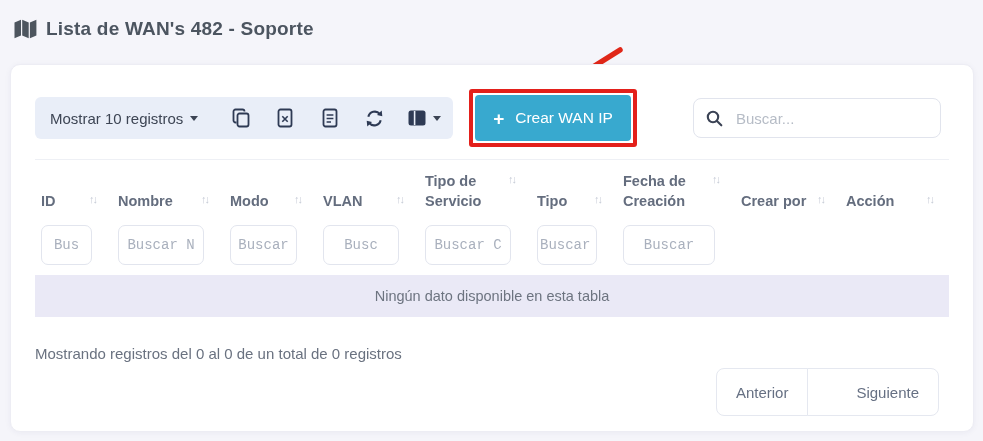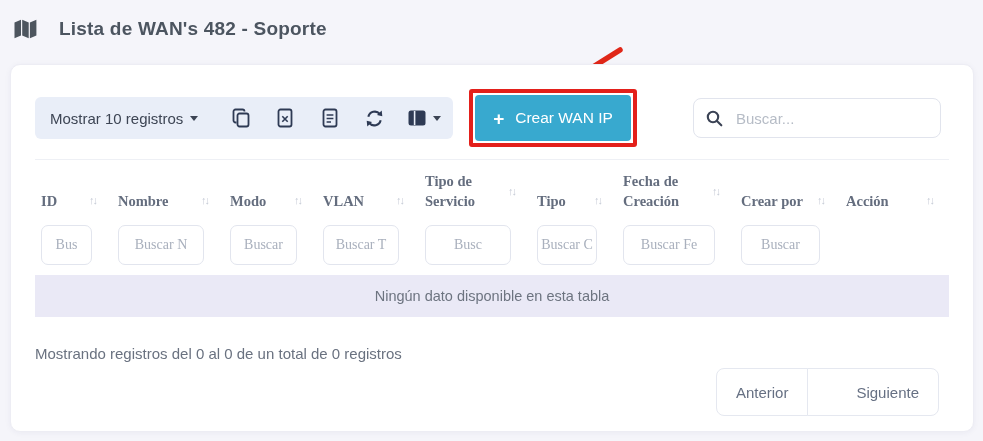--- a/index.html
+++ b/index.html
@@ -5,21 +5,21 @@
   html,body{margin:0;padding:0;}
   body{
     width:983px;height:441px;overflow:hidden;
     background:#f5f5fa;
     font-family:"Liberation Sans", sans-serif;
     -webkit-font-smoothing:antialiased;
   }
   .screen{position:relative;width:983px;height:441px;}
 
   
-  .page-header{position:absolute;left:14px;top:18px;display:flex;align-items:center;gap:22px;}
+  .page-header{position:absolute;left:14px;top:18px;display:flex;align-items:center;gap:9px;}
   .page-title{font-size:19px;font-weight:700;color:#4c5560;letter-spacing:.2px;}
 
   
   .callout{
     position:absolute;left:531px;top:21px;height:27px;line-height:27px;
     background:#1b18e0;color:#ffffff;font-size:15px;padding:0 12px;border-radius:2px;
     white-space:nowrap;
   }
   .anno-arrow{position:absolute;left:540px;top:42px;pointer-events:none;}
 
@@ -60,30 +60,30 @@
     border:none;outline:none;flex:1;font-size:15px;color:#be185d;background:transparent;
     font-family:"Liberation Sans", sans-serif;
   }
   .search-box input::placeholder{color:#b6bcc6;}
 
   
   .table-area{position:absolute;left:24px;top:94px;width:914px;}
   .grid-row{display:grid;grid-template-columns:77px 112px 93px 102px 112px 86px 118px 105px 1fr;}
   .thead{border-top:1px solid #eef0f5;padding-top:12px;padding-bottom:12px;align-items:end;}
   .th{
-    display:flex;align-items:center;justify-content:space-between;
-    padding:0 16px 0 6px;color:#646d7e;font-weight:700;font-size:14.5px;line-height:1.35;cursor:pointer;font-family:Liberation Serif, serif;
+    display:flex;align-items:flex-start;justify-content:space-between;
+    padding:0 16px 0 6px;color:#646d7e;font-weight:700;font-size:14.5px;line-height:1.35;cursor:pointer;
   }
   .sort{font-size:11px;color:#c6cbd6;letter-spacing:-2px;white-space:nowrap;padding-bottom:1px;font-weight:400;}
   .filters{margin-top:2px;}
   .filters .cell{display:flex;}
   .filters input{
     margin-left:6px;width:calc(100% - 26px);height:40px;box-sizing:border-box;
     border:1px solid #e2e5ee;border-radius:7px;background:#fff;outline:none;
-    text-align:center;font-size:14px;color:#6b7280;font-family:Liberation Serif, serif;
+    text-align:center;font-size:14px;color:#6b7280;font-family:Liberation Mono, monospace;
   }
   .filters input::placeholder{color:#a9b0bd;}
   .empty-row{
     margin-top:10px;height:42px;background:#eae9f6;display:flex;align-items:center;justify-content:center;
     color:#6d7480;font-size:14.5px;
   }
 
   
   .info-text{position:absolute;left:24px;top:280px;font-size:15px;color:#6a7280;}
   .paginate{position:absolute;right:34px;top:303px;display:flex;height:48px;}
@@ -237,23 +237,20 @@
         <div class="cell">
             <input type="text" placeholder="Bus" style="">
           </div>
         <div class="cell">
             <input type="text" placeholder="Buscar N" style="">
           </div>
         <div class="cell">
             <input type="text" placeholder="Buscar" style="">
           </div>
         <div class="cell">
-            <input type="text" placeholder="Buscar T" style="">
-          </div>
-        <div class="cell">
             <input type="text" placeholder="Busc" style="">
           </div>
         <div class="cell">
             <input type="text" placeholder="Buscar C" style="">
           </div>
         <div class="cell">
             <input type="text" placeholder="Buscar Fe" style="">
           </div>
         <div class="cell">
             <input type="text" placeholder="Buscar" style="">

